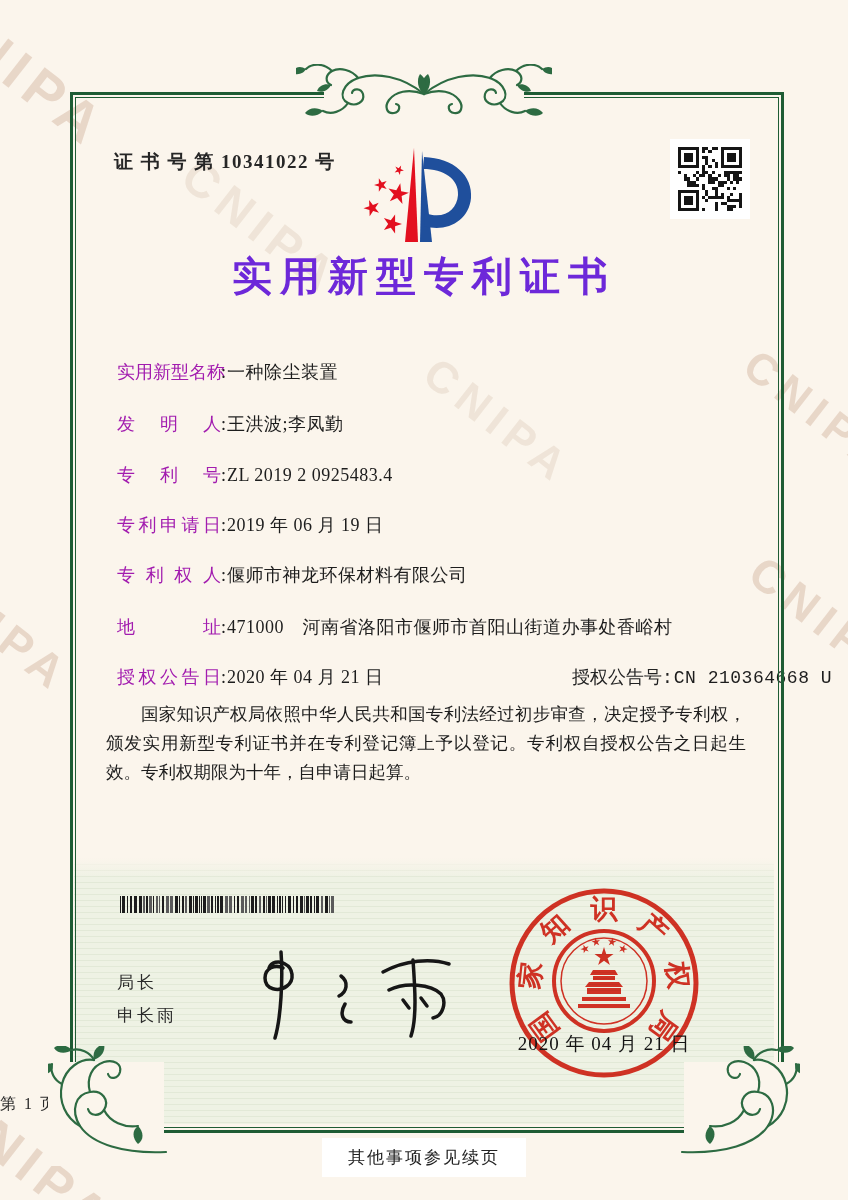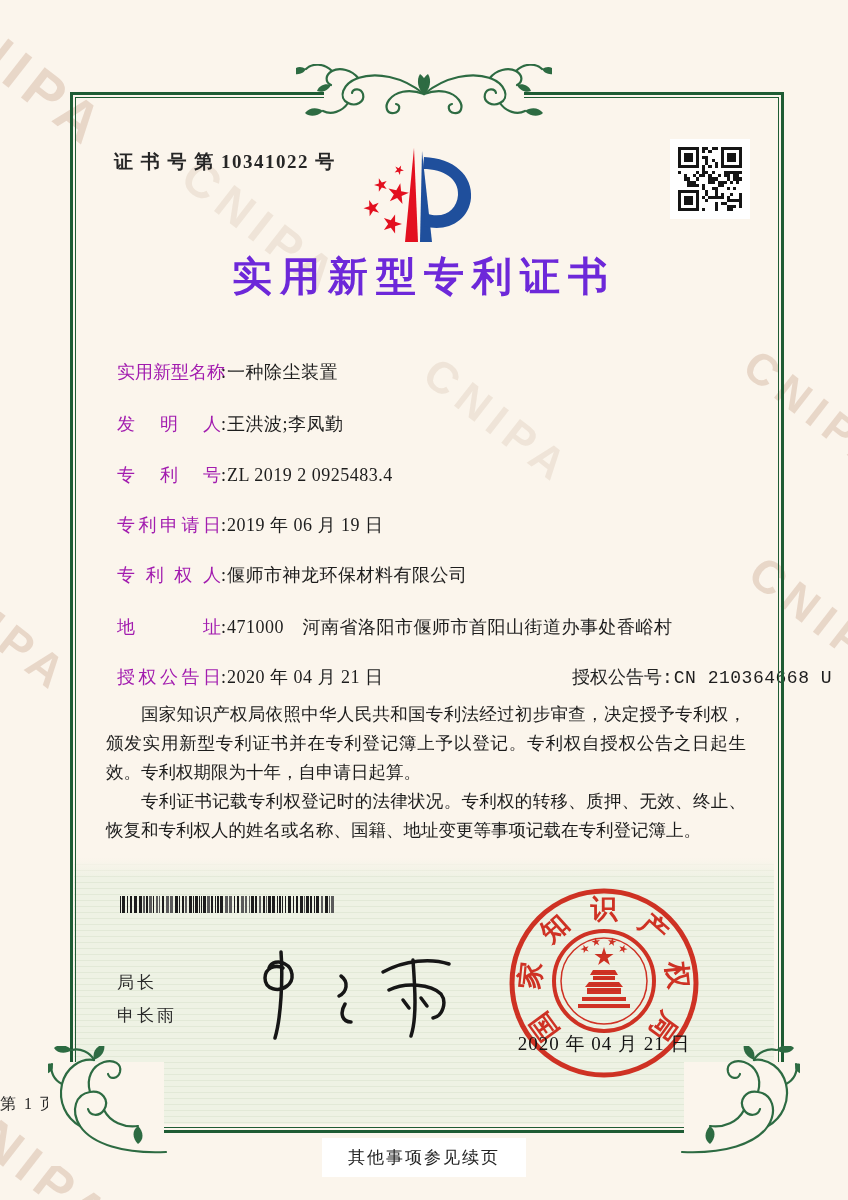--- a/index.html
+++ b/index.html
@@ -288,21 +288,20 @@
   </div>
   <div class="frow" style="top:665px">
     <span class="flabel">授权公告日</span><span class="fcolon">:</span><span class="fvalue">2020 年 04 月 21 日</span>
     <span class="fgroup2">
       <span class="flabel-sm">授权公告号</span><span class="fcolon">:</span><span class="fvalue">CN 210364668 U</span>
     </span>
   </div>
 
   <div class="paras">
     <p>国家知识产权局依照中华人民共和国专利法经过初步审查，决定授予专利权，颁发实用新型专利证书并在专利登记簿上予以登记。专利权自授权公告之日起生效。专利权期限为十年，自申请日起算。</p>
-    <p>专利证书记载专利权登记时的法律状况。专利权的转移、质押、无效、终止、恢复和专利权人的姓名或名称、国籍、地址变更等事项记载在专利登记簿上。</p>
   </div>
 
   <div class="barcode">
     <svg id="bcsvg" width="218" height="17" viewBox="0 0 218 17" shape-rendering="crispEdges">
         <rect x="0" y="0" width="1" height="17" fill="#1c1c1c"></rect>
         <rect x="2" y="0" width="3" height="17" fill="#1c1c1c"></rect>
         <rect x="7" y="0" width="1" height="17" fill="#1c1c1c"></rect>
         <rect x="10" y="0" width="2" height="17" fill="#1c1c1c"></rect>
         <rect x="14" y="0" width="3" height="17" fill="#1c1c1c"></rect>
         <rect x="19" y="0" width="3" height="17" fill="#1c1c1c"></rect>

